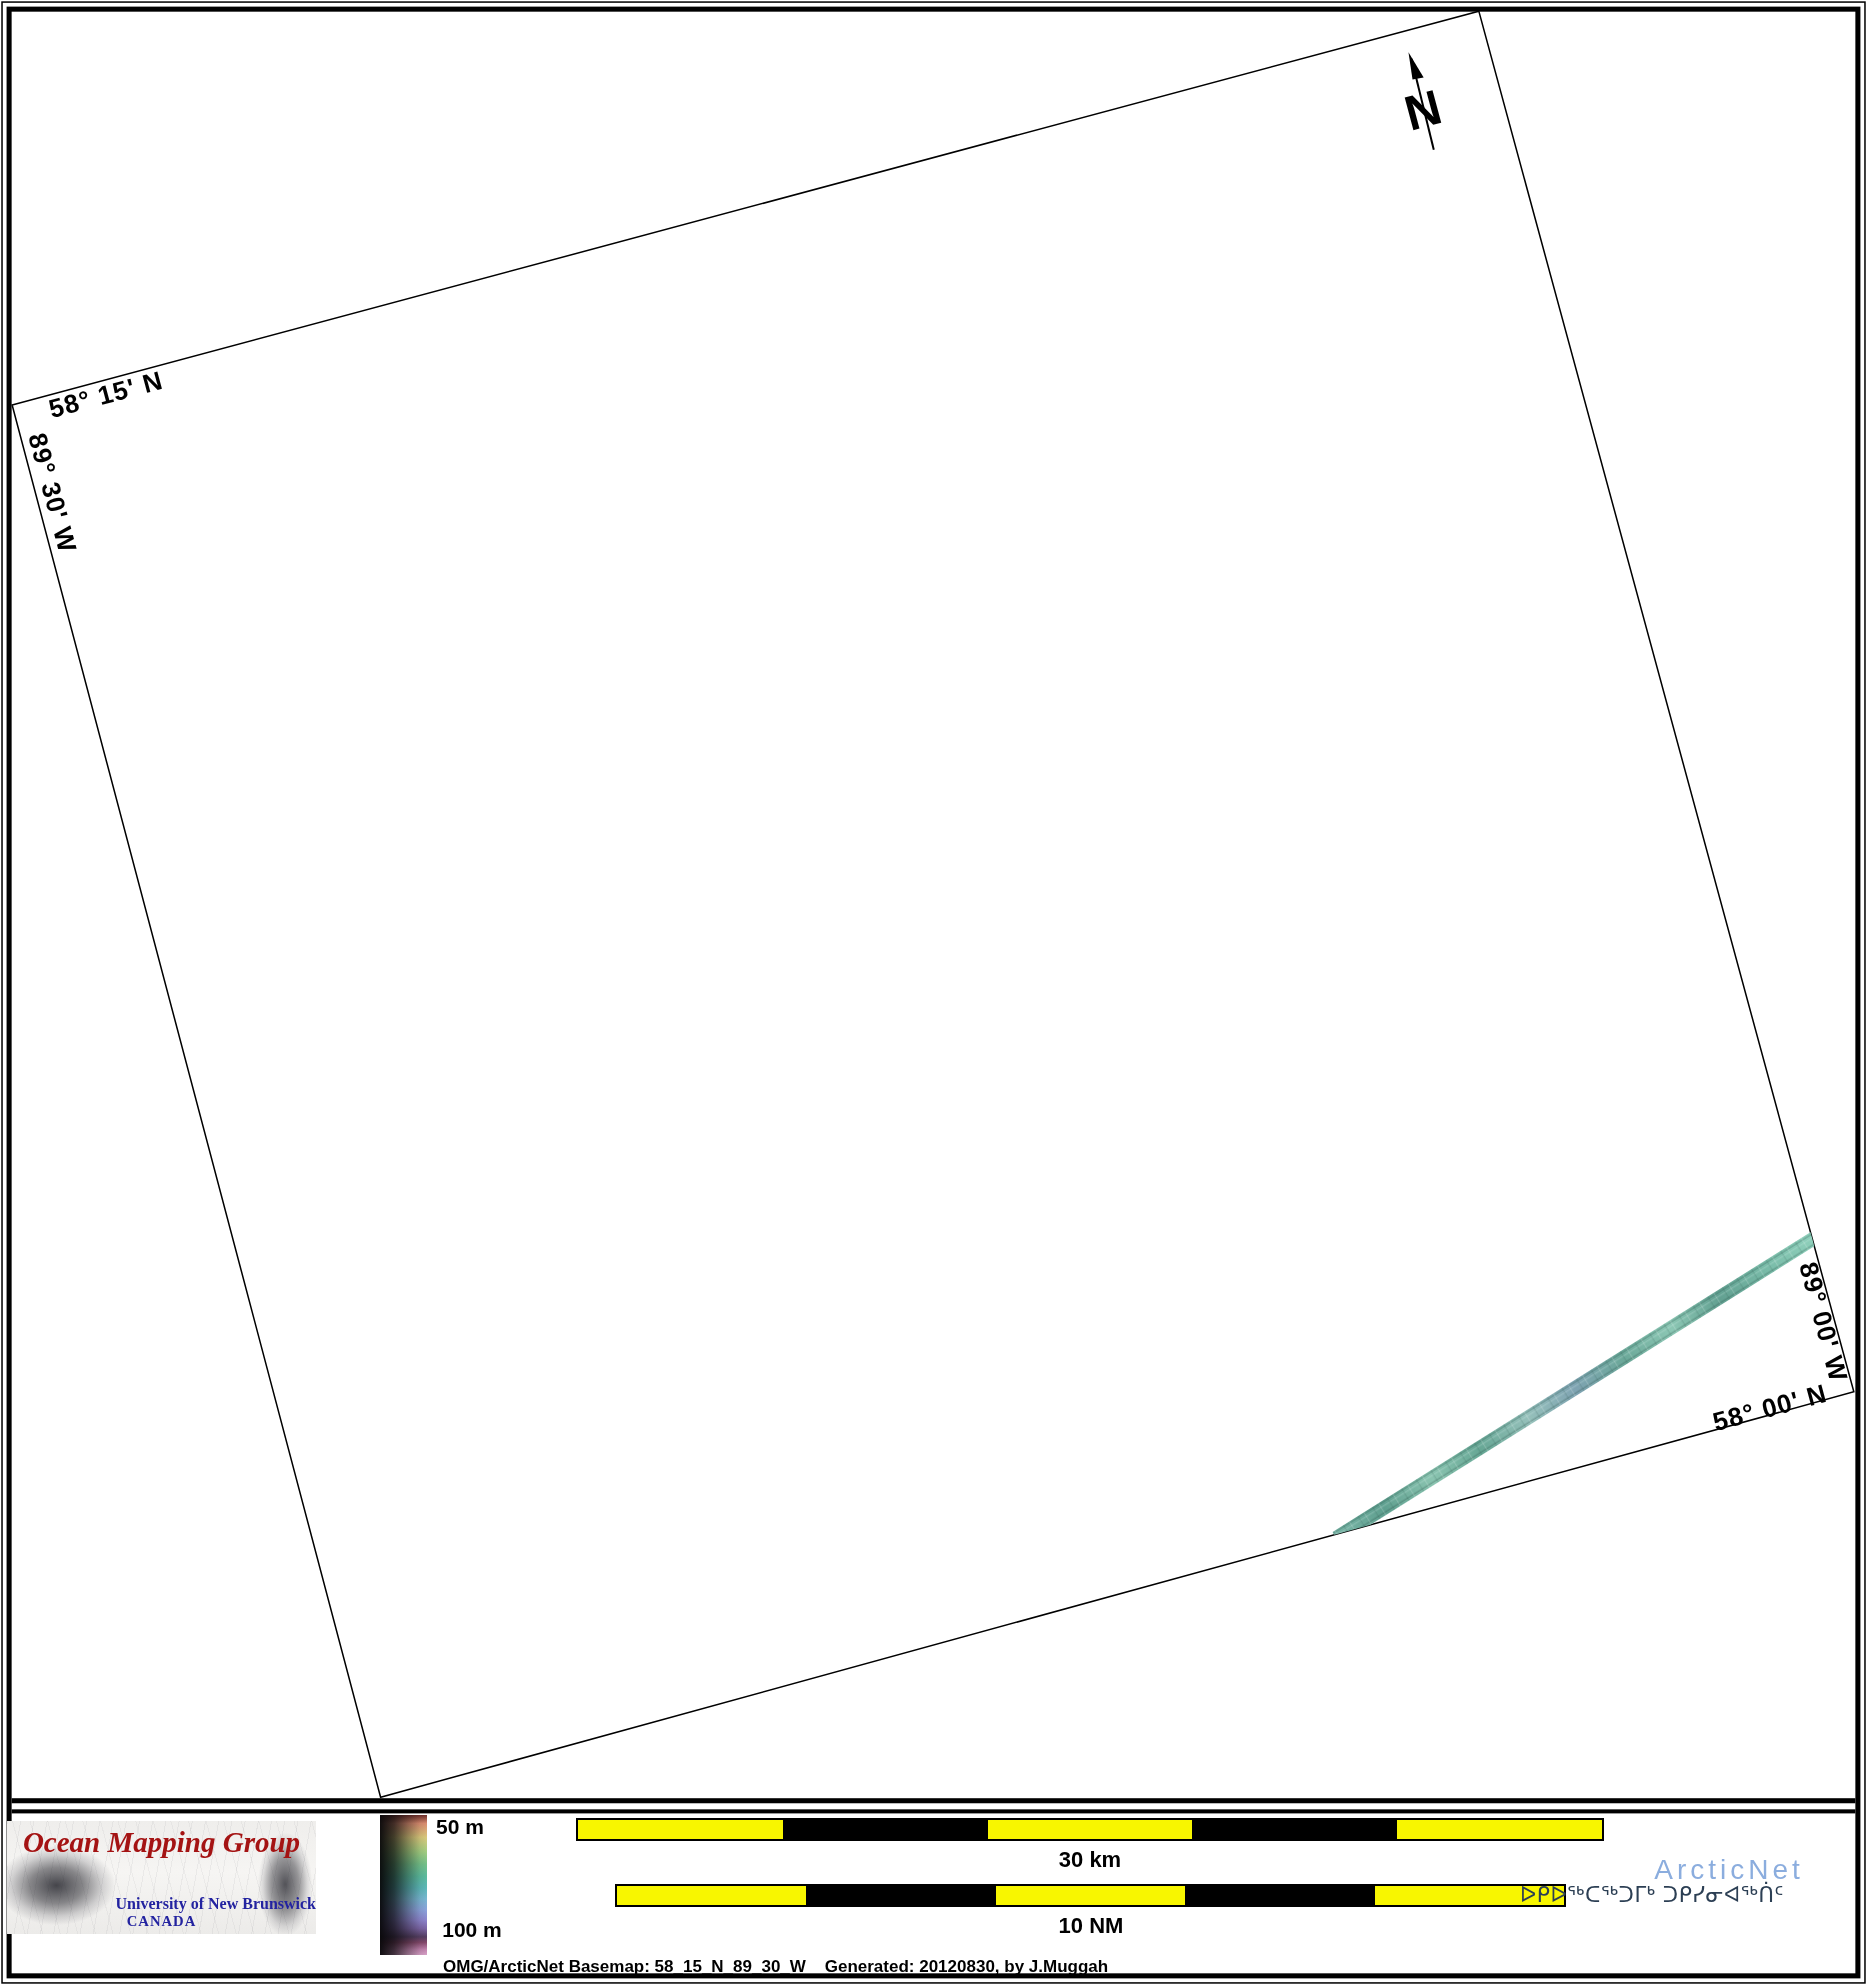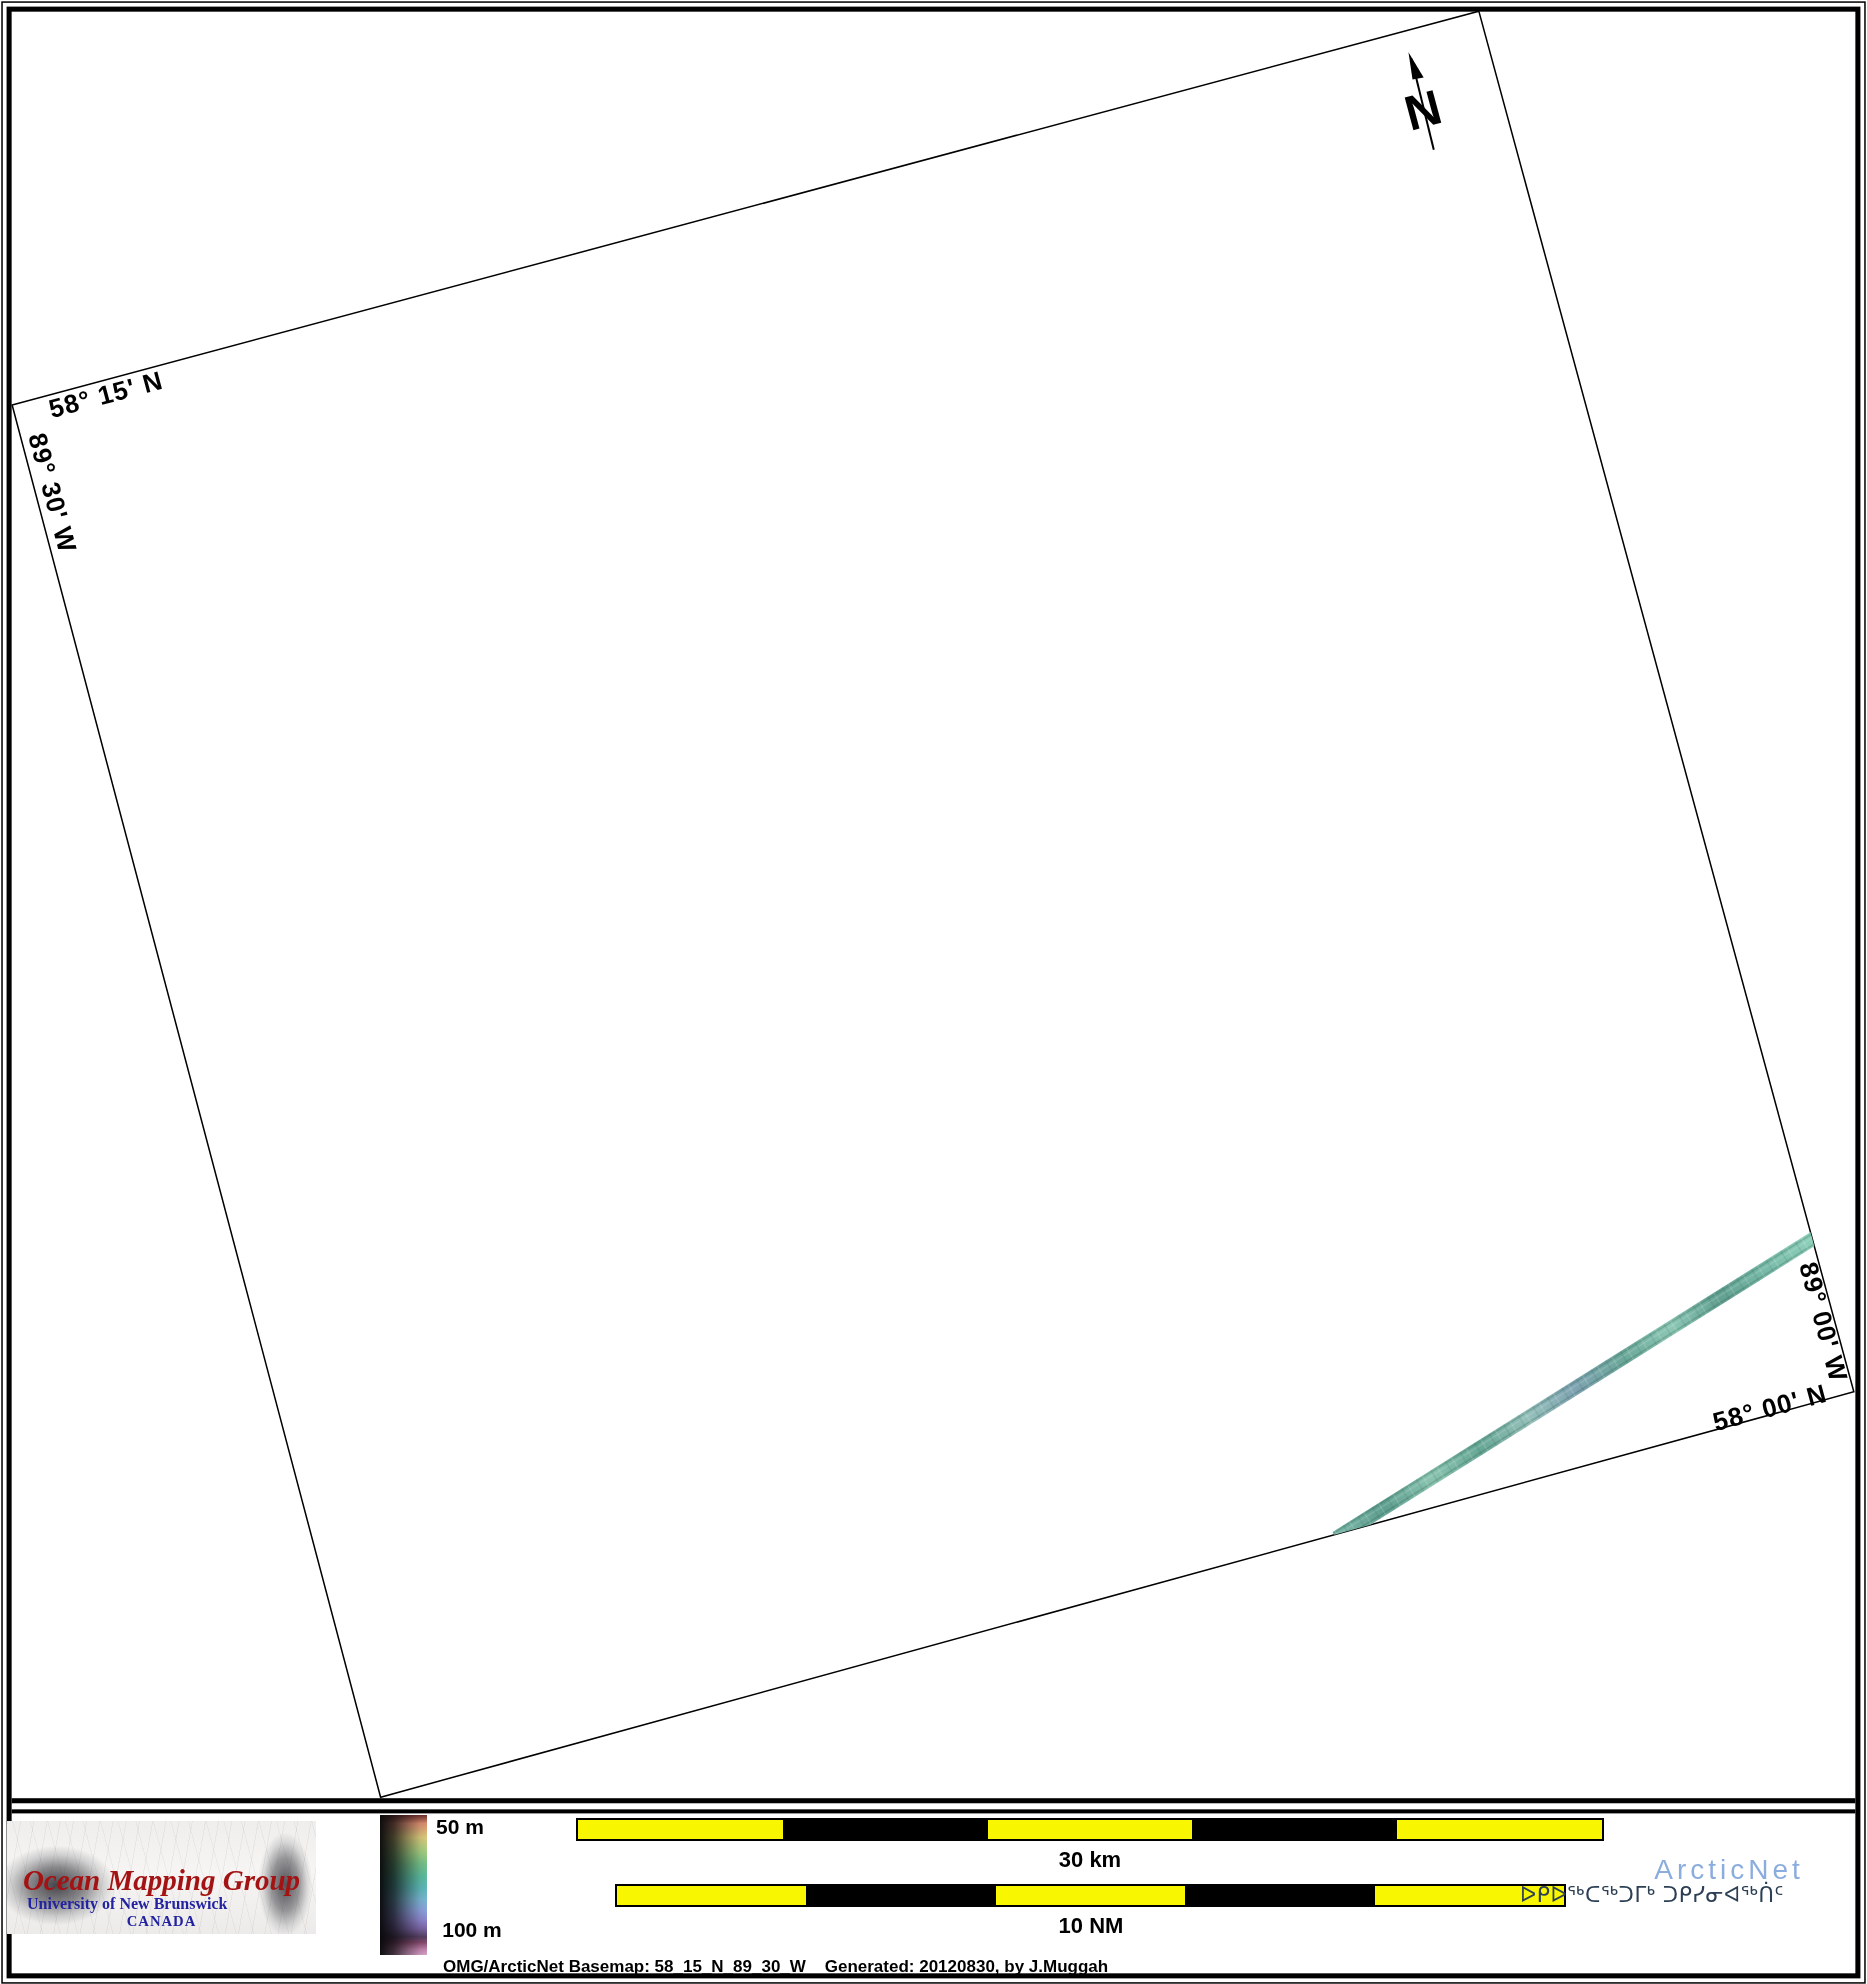--- a/index.html
+++ b/index.html
@@ -35,24 +35,23 @@
       radial-gradient(ellipse 34px 65px at 90% 56%, rgba(55,55,62,0.85) 0%, rgba(55,55,62,0.5) 40%, rgba(110,110,118,0.2) 65%, rgba(110,110,118,0) 80%),
       repeating-linear-gradient(100deg, rgba(130,130,138,0.10) 0 1px, rgba(255,255,255,0) 1px 13px),
       repeating-linear-gradient(75deg, rgba(120,120,128,0.08) 0 1px, rgba(255,255,255,0) 1px 17px),
       linear-gradient(180deg,#efeeec 0%,#f6f5f3 45%,#ecebe9 100%);
   }
   .logo-title{
     position:absolute;left:0;right:0;top:5px;text-align:center;
     font-family:"Liberation Serif","DejaVu Serif",serif;
     font-style:italic;font-weight:700;font-size:29px;
     color:var(--accent-red,#a41313);
-    margin-top:38px;
   }
   .logo-unb{
-    position:absolute;left:0;right:0;bottom:21px;text-align:left;
+    position:absolute;left:0;right:0;bottom:21px;text-align:right;
     font-family:"Liberation Serif","DejaVu Serif",serif;
     font-weight:700;font-size:16px;color:var(--unb-blue,#2323a0);padding-left:20px;
   }
   .logo-canada{
     position:absolute;left:0;right:0;bottom:4px;text-align:center;
     font-family:"Liberation Serif","DejaVu Serif",serif;
     font-weight:700;font-size:14.7px;letter-spacing:1px;color:var(--unb-blue,#2323a0);margin-top:8px;
   }
 
   .colorbar{

